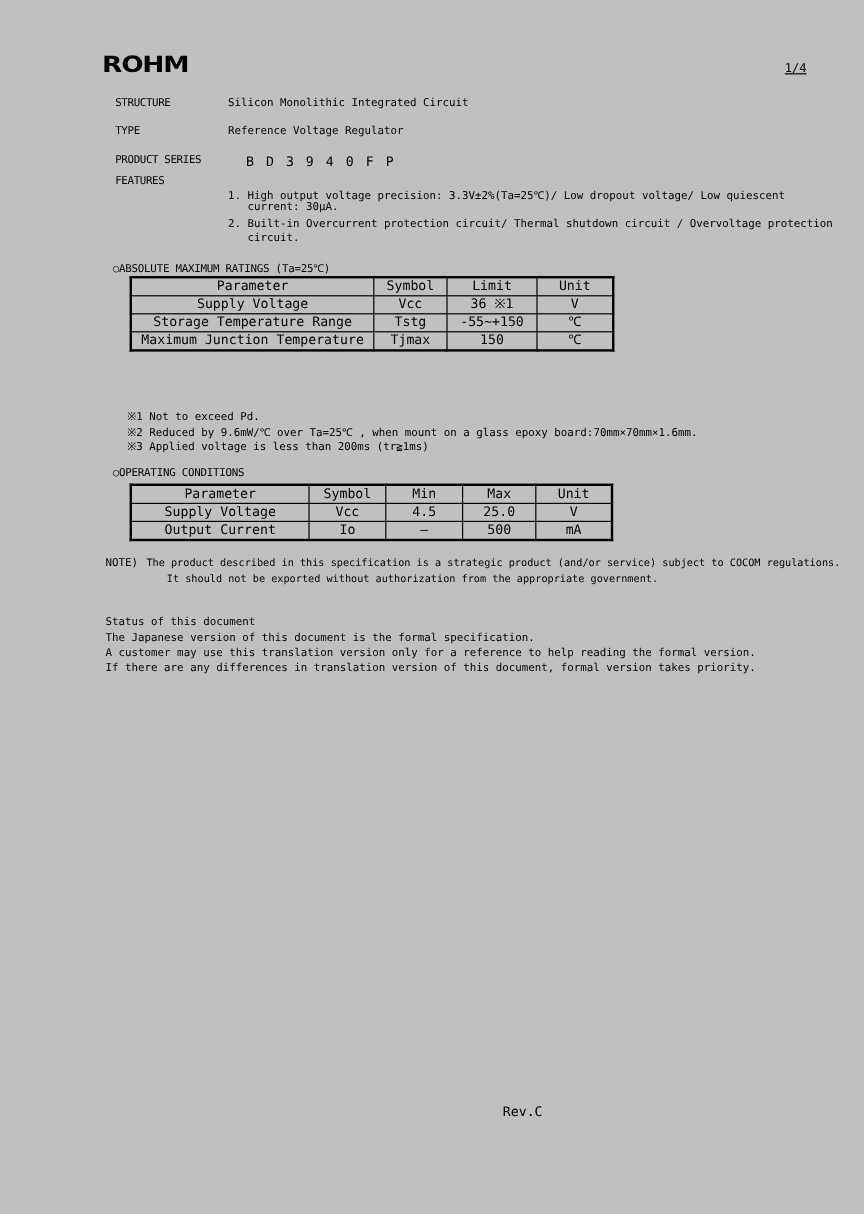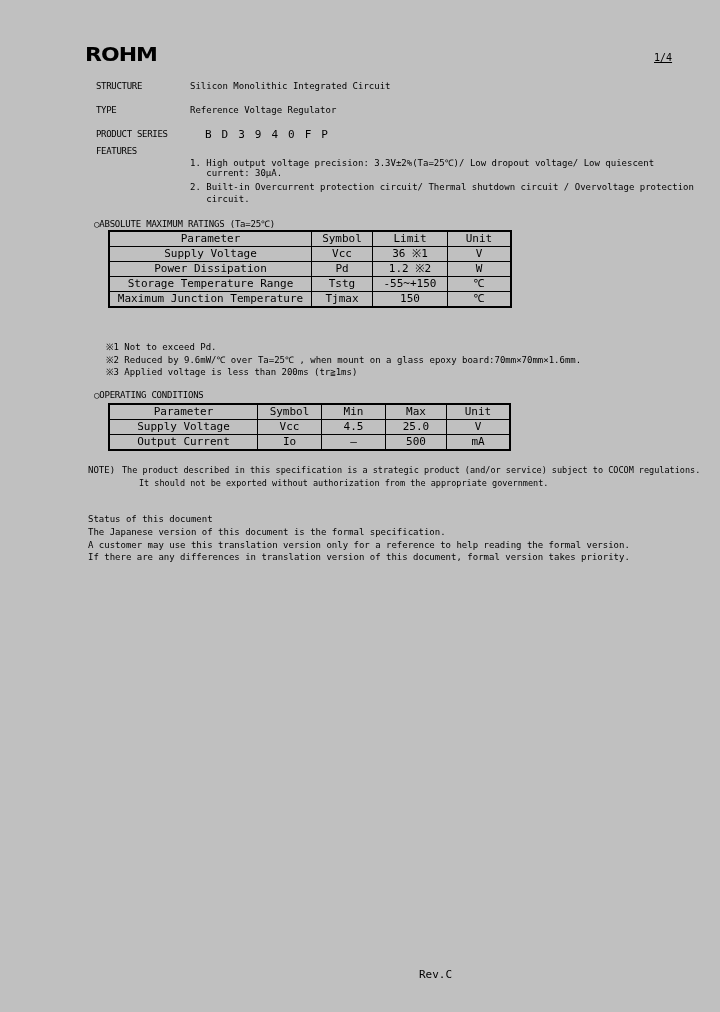--- a/index.html
+++ b/index.html
@@ -19,21 +19,21 @@
   .feat { left:190px; font-size:9px; }
   .section { left:94px; font-size:9px; letter-spacing:-0.2px; }
   table { position:absolute; border-collapse:collapse; }
   td, th {
     border:1px solid #000; font-weight:normal; font-size:11px; text-align:center;
     padding:0; height:14px; line-height:14px; white-space:nowrap;
   }
   table.t1 { left:108px; top:230px; border:2px solid #000; }
   table.t2 { left:108px; top:403px; border:2px solid #000; }
   .note { left:106px; font-size:9px; }
-  .rev { left:372px; top:968px; font-size:11px;padding-left:47px; }
+  .rev { left:372px; top:920px; font-size:11px;padding-left:47px; }
 </style>
 </head>
 <body>
 
 <div class="abs logo">ROHM</div>
 <div class="abs pagenum">1/4</div>
 
 <div class="abs label" style="top:81px">STRUCTURE</div>
 <div class="abs value" style="top:81px">Silicon Monolithic Integrated Circuit</div>
 <div class="abs label" style="top:105px">TYPE</div>
@@ -54,26 +54,20 @@
     <th style="width:201px">Parameter</th>
     <th style="width:60px">Symbol</th>
     <th style="width:74px">Limit</th>
     <th style="width:62px">Unit</th>
   </tr>
   <tr>
     <td>Supply Voltage</td>
     <td>Vcc</td>
     <td>36  ※1</td>
     <td>V</td>
-  </tr>
-  <tr>
-    <td>Power Dissipation</td>
-    <td>Pd</td>
-    <td>1.2 ※2</td>
-    <td>W</td>
   </tr>
   <tr>
     <td>Storage Temperature Range</td>
     <td>Tstg</td>
     <td>-55~+150</td>
     <td>℃</td>
   </tr>
   <tr>
     <td>Maximum Junction Temperature</td>
     <td>Tjmax</td>

